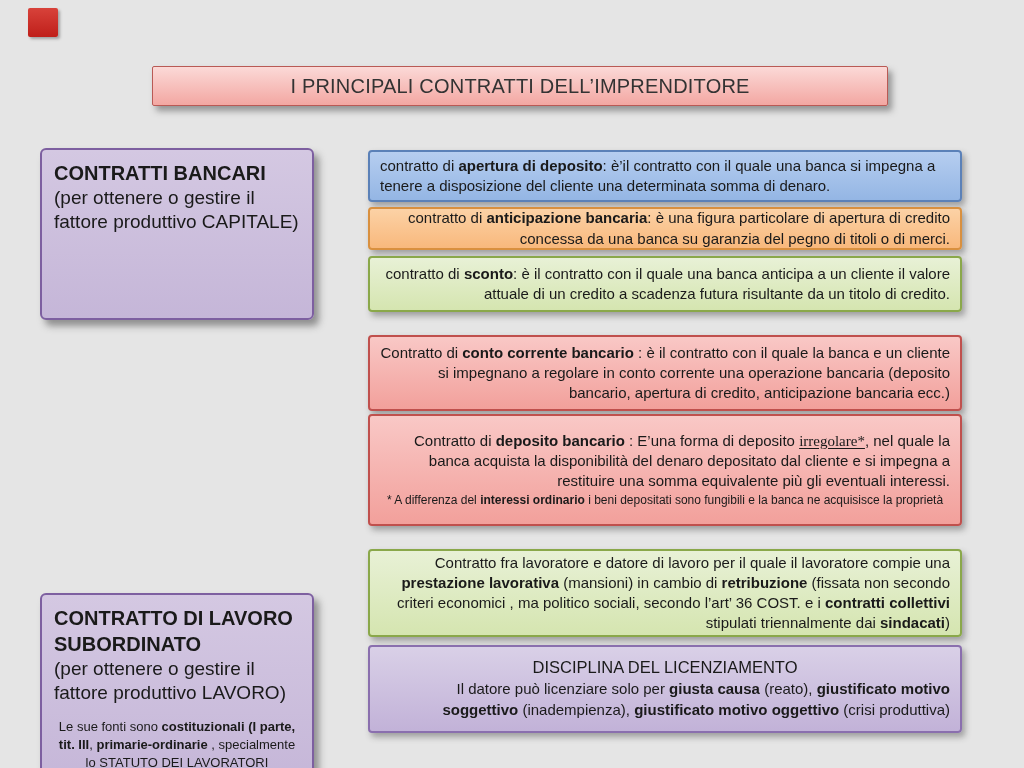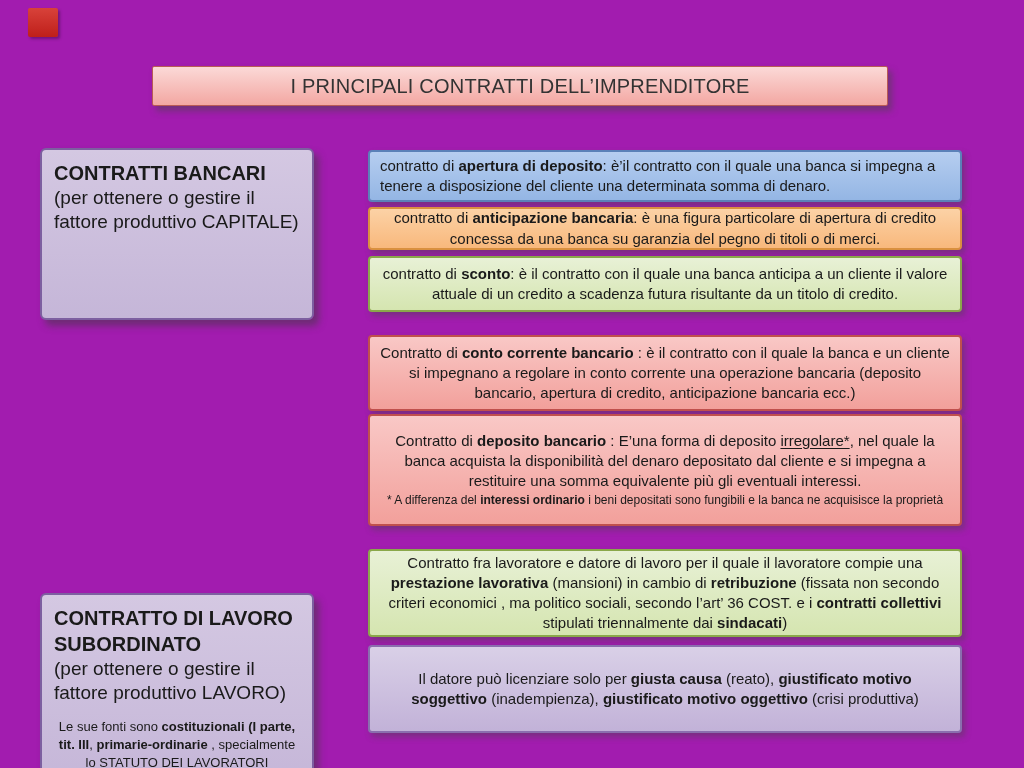--- a/index.html
+++ b/index.html
@@ -1,17 +1,17 @@
 <!DOCTYPE html>
 <html><head>
 <meta charset="utf-8">
 <style>
   html,body{margin:0;padding:0;background:#ffffff;}
   .slide{
-    position:relative;width:1024px;height:768px;background:#a21caf;overflow:hidden;
+    position:relative;width:1024px;height:768px;background:#e5e5e5;overflow:hidden;
     font-family:"Liberation Sans","DejaVu Sans",sans-serif;color:#1a1a1a;
   }
   .corner{
     position:absolute;left:28px;top:8px;width:30px;height:29px;border-radius:2px;
     background:linear-gradient(180deg,#d8423a 0%,#bf1f1a 100%);
     box-shadow:2px 2px 3px rgba(0,0,0,0.3);
   }
   .title-banner{
     position:absolute;left:152px;top:66px;width:736px;height:40px;box-sizing:border-box;
     background:linear-gradient(180deg,#fbd9d7 0%,#f3a7a2 100%);
@@ -29,30 +29,30 @@
   }
   .lbox-title{font-size:20px;font-weight:bold;line-height:1.3;}
   .lbox-sub{font-size:19px;line-height:1.28;}
   .lbox-note{font-size:13px;line-height:1.38;}
   .rbox{
     position:absolute;left:368px;width:594px;box-sizing:border-box;border-radius:4px;
     border:2px solid;box-shadow:3px 4px 6px rgba(70,70,70,0.45);
     display:flex;flex-direction:column;align-items:center;justify-content:center;
     padding:4px 10px;
   }
-  .rbox-text{font-size:15px;line-height:1.34;text-align:center;width:100%;}
+  .rbox-text{font-size:15px;line-height:1.34;text-align:right;width:100%;}
   .rbox-text.left{text-align:left;}
   .rbox-note{font-size:12px;line-height:1.3;text-align:center;width:100%;margin-top:2px;}
   .rbox-heading{font-size:16.5px;text-align:center;width:100%;margin-bottom:2px;}
   .c-blue{background:linear-gradient(180deg,#b6cef0 0%,#94b6e4 100%);border-color:#5b81b8;}
   .c-orange{background:linear-gradient(180deg,#fcd2a6 0%,#f8b87c 100%);border-color:#d9903f;}
   .c-green{background:linear-gradient(180deg,#e8f1d6 0%,#d5e5b0 100%);border-color:#8aa84a;}
   .c-pink{background:linear-gradient(180deg,#f9c8c6 0%,#f2a09b 100%);border-color:#c0504d;}
   .c-purple{background:linear-gradient(180deg,#d9d0e7 0%,#c2b2d8 100%);border-color:#8a6fae;}
-  u{text-underline-offset:2px;}
+  u{text-underline-offset:2px;font-family:Liberation Serif, serif;}
 </style>
 </head>
 <body>
 
 <div class="slide">
 
   <div class="corner"></div>
 
   <div class="title-banner">
     <span>I PRINCIPALI CONTRATTI DELL’IMPRENDITORE</span>
@@ -88,16 +88,17 @@
   <div class="rbox c-pink" style="top:414px;height:112px;">
     <div class="rbox-text">Contratto di <b>deposito bancario</b> : E’una forma di deposito <u>irregolare*</u>, nel quale la banca acquista la disponibilità del denaro depositato dal cliente e si impegna a restituire una somma equivalente più gli eventuali interessi.</div>
     <div class="rbox-note">* A differenza del <b>interessi ordinario</b> i beni depositati sono fungibili e la banca ne acquisisce la proprietà</div>
   </div>
 
   <div class="rbox c-green" style="top:549px;height:88px;">
     <div class="rbox-text">Contratto fra lavoratore e datore di lavoro per il quale il lavoratore compie una <b>prestazione lavorativa</b> (mansioni) in cambio di <b>retribuzione</b> (fissata non secondo criteri economici , ma politico sociali, secondo l’art’ 36 COST. e i <b>contratti collettivi</b> stipulati triennalmente dai <b>sindacati</b>)</div>
   </div>
 
   <div class="rbox c-purple" style="top:645px;height:88px;">
+    <div class="rbox-heading">DISCIPLINA DEL LICENZIAMENTO</div>
     <div class="rbox-text">Il datore può licenziare solo per <b>giusta causa</b> (reato), <b>giustificato motivo soggettivo</b> (inadempienza), <b>giustificato motivo oggettivo</b> (crisi produttiva)</div>
   </div>
 
 </div>
 
 </body></html>

